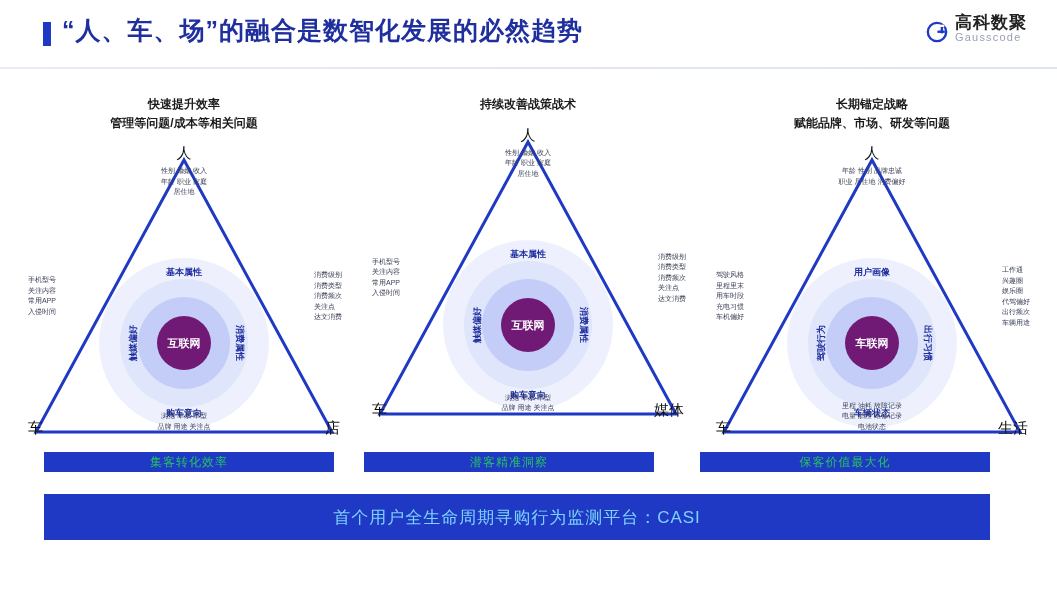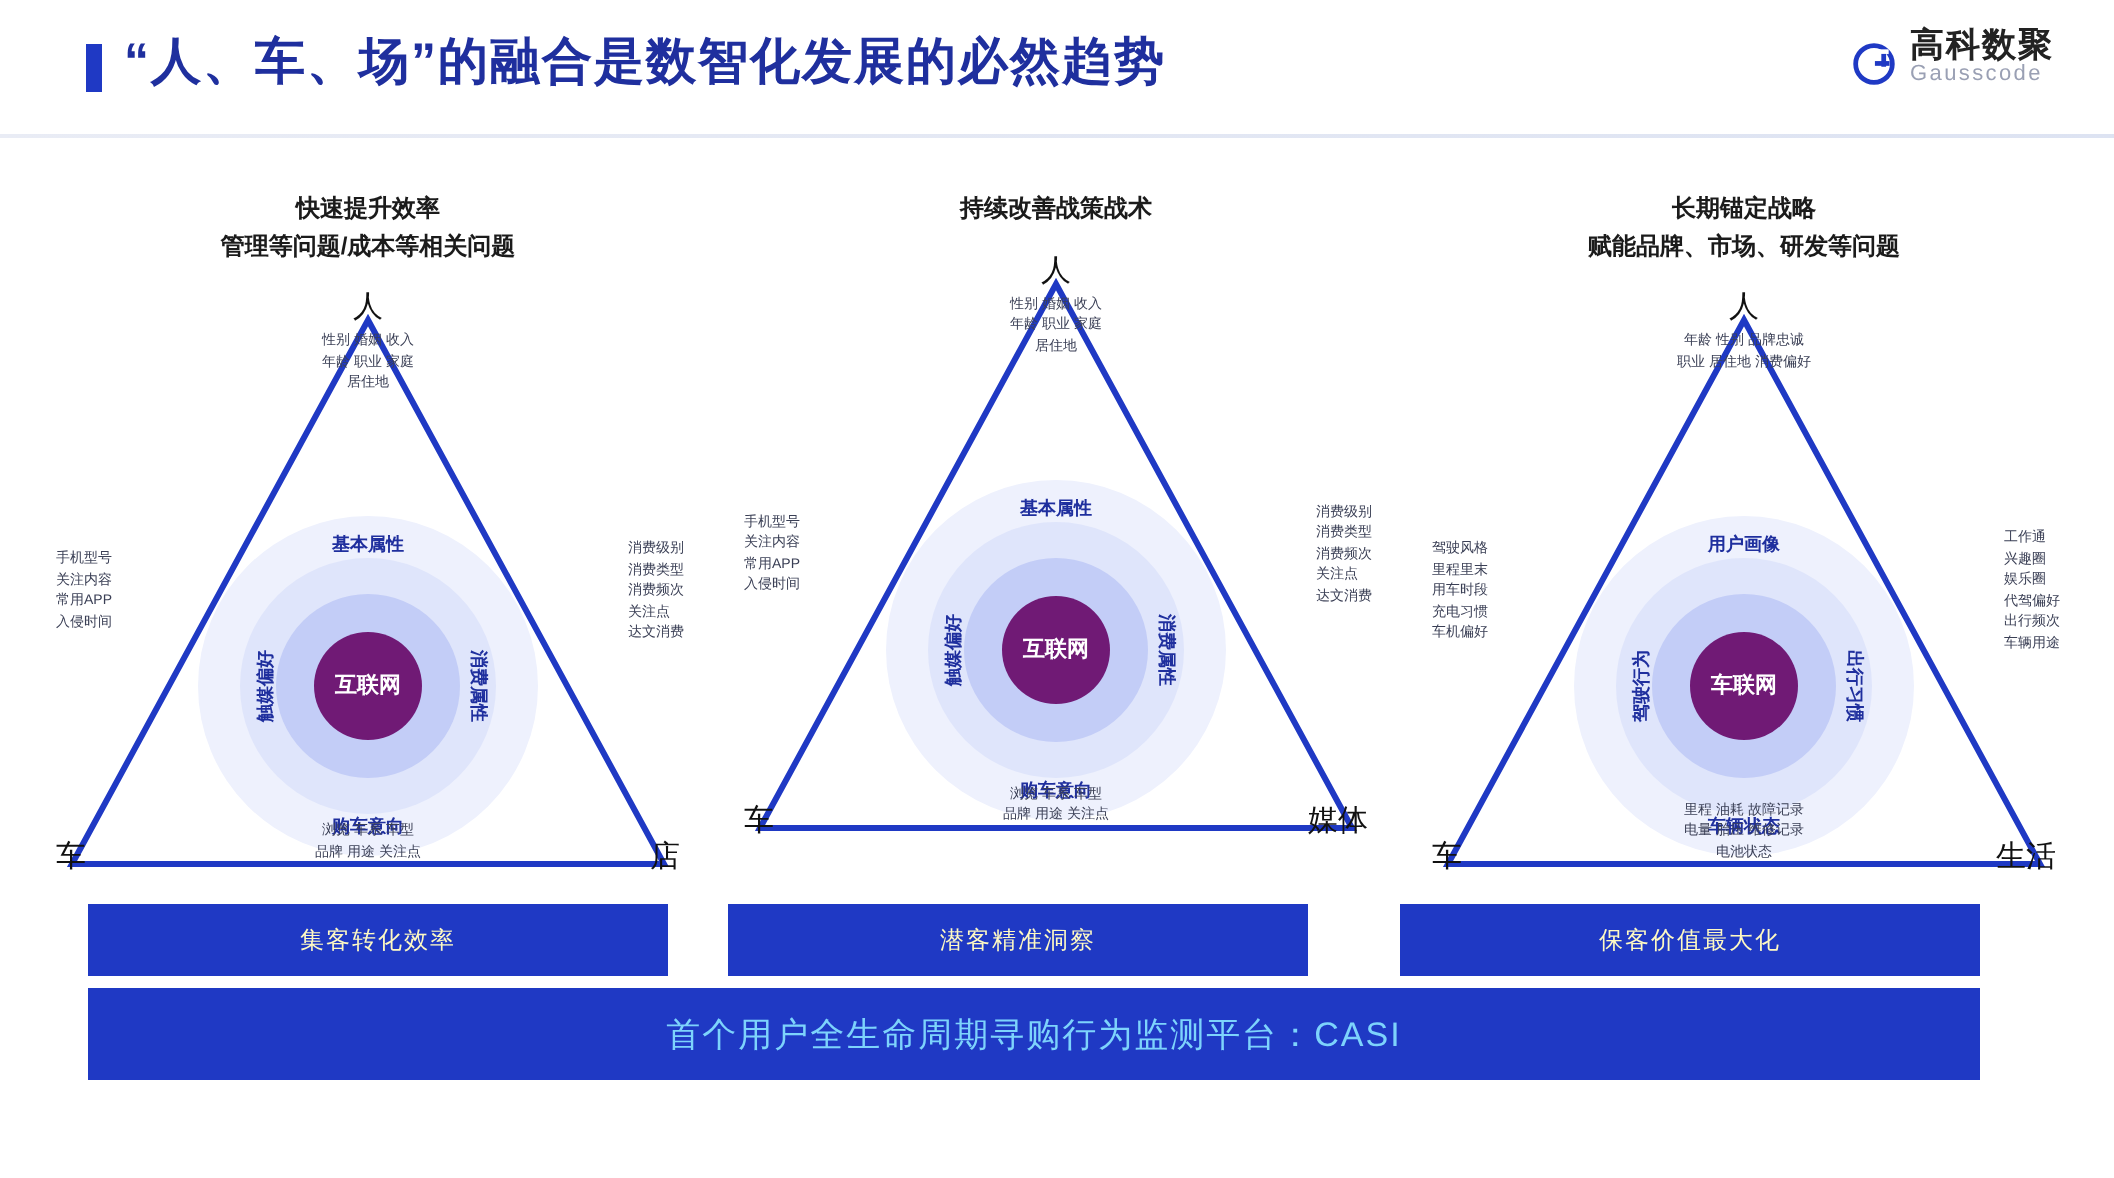--- a/index.html
+++ b/index.html
@@ -80,21 +80,21 @@
   .cluster{position:absolute;font-size:7px;color:#3a3f55;line-height:1.5;white-space:nowrap;}
   .cluster .row{display:flex;gap:6px;justify-content:center;}
   .c-top{left:50%;top:20px;transform:translateX(-50%);text-align:center;}
   .c-bottom{left:50%;bottom:14px;transform:translateX(-50%);text-align:center;}
   .c-left{left:4px;top:50%;transform:translateY(-50%);text-align:right;}
   .c-right{right:2px;top:50%;transform:translateY(-50%);text-align:left;}
   .c-left .row,.c-right .row{display:block;}
 
   
   .bar{
-    position:absolute;height:36px;background:#1f39c4;color:#fef9c3;
+    position:absolute;height:20px;background:#1f39c4;color:#22c55e;
     display:flex;align-items:center;justify-content:center;
     font-size:12px;letter-spacing:1px;
   }
   .bar1{left:44px;top:452px;width:290px;}
   .bar2{left:364px;top:452px;width:290px;}
   .bar3{left:700px;top:452px;width:290px;}
   .bar-wide{
     position:absolute;left:44px;top:494px;width:946px;height:46px;
     background:#1f39c4;color:#7dd3fc;display:flex;align-items:center;justify-content:center;
     font-size:17px;letter-spacing:1px;

